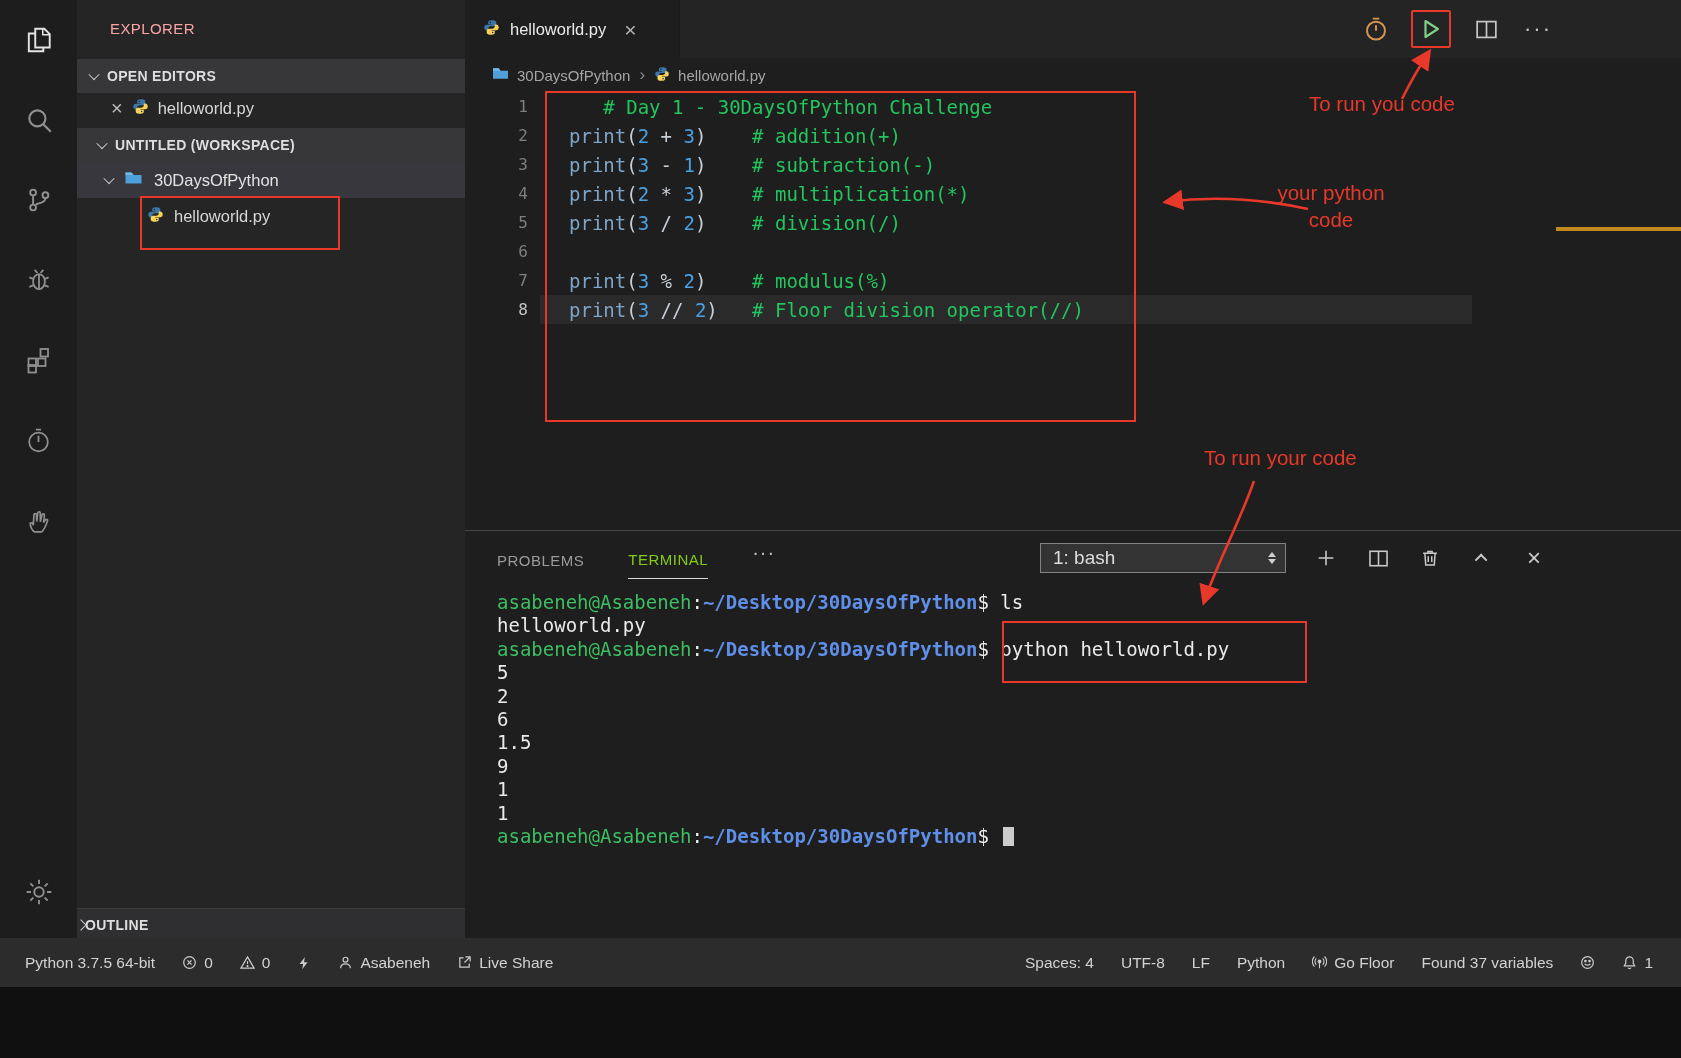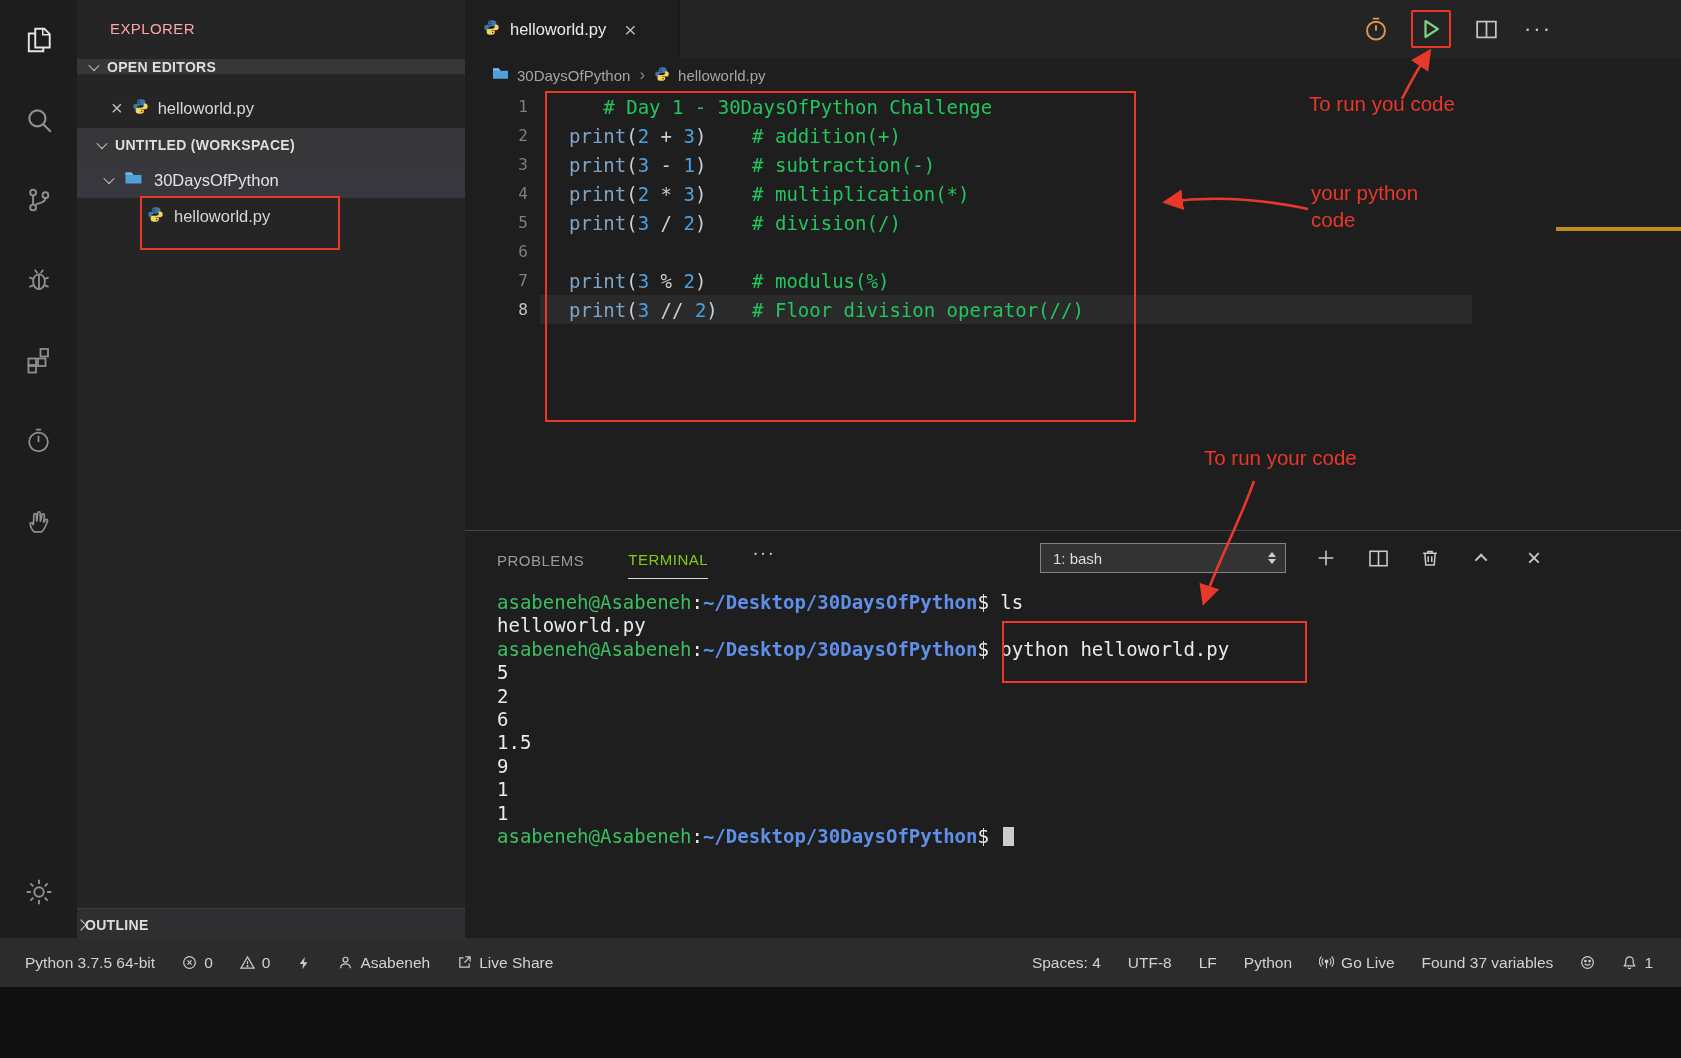--- a/index.html
+++ b/index.html
@@ -10,21 +10,21 @@
 
 .activity-bar{position:absolute;left:0;top:0;width:77px;height:938px;background:#1d1d1e;z-index:2}
 .ab-icon{width:77px;height:80px;display:flex;align-items:center;justify-content:center;color:#909090;cursor:pointer}
 .ab-icon.active{color:#e4e4e4}
 .ab-gear{position:absolute;bottom:16px;left:0;height:60px}
 
 
 .sidebar{position:absolute;left:77px;top:0;width:388px;height:938px;background:#252526;z-index:2}
 .sb-title{position:absolute;left:33px;top:20px;font-size:15px;color:#fca5a5;letter-spacing:.4px}
 .sec{position:absolute;left:0;width:100%;display:flex;align-items:center;background:#37373a;color:#dedede;font-weight:bold;font-size:14px;letter-spacing:.3px}
-#sec-open{top:59px;height:15px;padding-left:13px;gap:9px}
+#sec-open{top:59px;height:34px;padding-left:13px;gap:9px}
 #sec-ws{top:128px;height:34px;padding-left:21px;gap:9px}
 #sec-outline{top:908px;height:32px;background:#2f2f31;border-top:1px solid #3d3d3d;padding-left:0;}
 .sb-row{position:absolute;left:0;width:100%;height:36px;display:flex;align-items:center;font-size:16.5px;color:#d7d7d7;cursor:pointer}
 #row-openfile{top:90px;padding-left:34px;gap:9px}
 #row-folder{top:162px;background:#37373d;padding-left:28px;gap:11px;color:#e3e3e3}
 #row-file{top:198px;padding-left:70px;gap:10px}
 .cv{width:8px;height:8px;border-right:1.7px solid #c9c9c9;border-bottom:1.7px solid #c9c9c9;display:inline-block;flex:none}
 .cv-down{transform:rotate(45deg) translate(-1px,-1px)}
 .cv-right{transform:rotate(-45deg)}
 .close-x{color:#bdbdbd;font-size:20px;line-height:1}
@@ -55,21 +55,21 @@
 .tk-sp{color:#c8cfd6}
 #ov-marker{position:absolute;left:1556px;top:227px;width:125px;height:4px;background:#c08a1f;z-index:3}
 
 
 .panel{position:absolute;left:465px;top:530px;width:1216px;height:408px;background:#1e1e1e;border-top:1px solid #464646}
 .p-tabs{position:absolute;top:10px;left:32px;display:flex;align-items:flex-start;height:38px}
 .p-tab{font-size:15px;letter-spacing:.5px;color:#9b9b9b;margin-right:44px;height:38px;display:flex;align-items:center;cursor:pointer}
 .p-tab.active{color:#84cc16;border-bottom:1.5px solid #dadada}
 .p-more{color:#c0c0c0;font-size:20px;letter-spacing:1px;cursor:pointer}
 .p-controls{position:absolute;top:12px;left:575px;display:flex;align-items:center}
-.shell-select{width:246px;height:30px;background:#333334;border:1px solid #828282;display:flex;align-items:center;justify-content:space-between;padding:0 9px 0 12px;font-size:15px;color:#dcdcdc;cursor:pointer}
+.shell-select{width:246px;height:30px;background:#333334;border:1px solid #828282;display:flex;align-items:center;justify-content:space-between;padding:0 9px 0 12px;font-size:19px;color:#dcdcdc;cursor:pointer}
 .sel-arrows{display:flex;flex-direction:column;align-items:center;gap:2px}
 .tri{width:0;height:0;border-left:4.5px solid transparent;border-right:4.5px solid transparent}
 .tri.up{border-bottom:5px solid #cfcfcf}
 .tri.down{border-top:5px solid #cfcfcf}
 .p-ic{width:24px;height:28px;margin-left:28px;display:flex;align-items:center;justify-content:center;color:#c9c9c9;cursor:pointer;font-size:24px;line-height:1}
 .chev-up{width:9px;height:9px;border-left:2px solid #c9c9c9;border-top:2px solid #c9c9c9;transform:rotate(45deg) translate(0,2px)}
 .terminal{position:absolute;top:60px;left:32px;right:20px;font-size:19px;line-height:23.4px;white-space:pre}
 .t-line{height:23.4px}
 .t-user{color:#3cbe62}
 .t-path{color:#5f8fe8;font-weight:bold}
@@ -83,21 +83,21 @@
 .sbi svg{display:block}
 .below{position:absolute;left:0;top:987px;width:1681px;height:71px;background:#101010}
 
 
 .anno-box{position:absolute;border:2px solid #e8382a;z-index:40;pointer-events:none}
 #box-code{left:545px;top:91px;width:591px;height:331px}
 #box-file{left:140px;top:196px;width:200px;height:54px}
 #box-cmd{left:1002px;top:621px;width:305px;height:62px}
 .anno-text{position:absolute;color:#e8382a;font-size:20.5px;z-index:41;pointer-events:none}
 #t-run{left:1309px;top:92px}
-#t-code{left:1311px;top:179px;width:122px;line-height:27px}
+#t-code{left:1270px;top:179px;width:122px;text-align:center;line-height:27px}
 #t-term{left:1204px;top:446px}
 #anno-svg{position:absolute;left:0;top:0;z-index:39;pointer-events:none}
 </style>
 </head>
 <body>
 
 <div id="root">
 
   <nav class="activity-bar">
     <div class="ab-icon active">
@@ -383,21 +383,21 @@
         <div class="sbi">
           <span>Python</span>
         </div>
         <div class="sbi">
           <span>
             <svg width="15" height="15" viewBox="0 0 16 16" fill="none" stroke="#ccc" stroke-width="1.2">
               <circle cx="8" cy="7" r="1.5" fill="#ccc"></circle>
               <path d="M8 8.6 V14 M4.6 10.4 a4.8 4.8 0 0 1 0-6.8 M11.4 3.6 a4.8 4.8 0 0 1 0 6.8 M2.6 12.4 a7.6 7.6 0 0 1 0-10.8 M13.4 1.6 a7.6 7.6 0 0 1 0 10.8"></path>
             </svg>
           </span>
-          <span>Go Live</span>
+          <span>Go Floor</span>
         </div>
         <div class="sbi">
           <span>Found 37 variables</span>
         </div>
         <div class="sbi">
           <span>
             <svg width="15" height="15" viewBox="0 0 16 16" fill="none" stroke="#ccc" stroke-width="1.3">
               <circle cx="8" cy="8" r="6.2"></circle>
               <circle cx="5.8" cy="6.5" r=".8" fill="#ccc"></circle>
               <circle cx="10.2" cy="6.5" r=".8" fill="#ccc"></circle>

